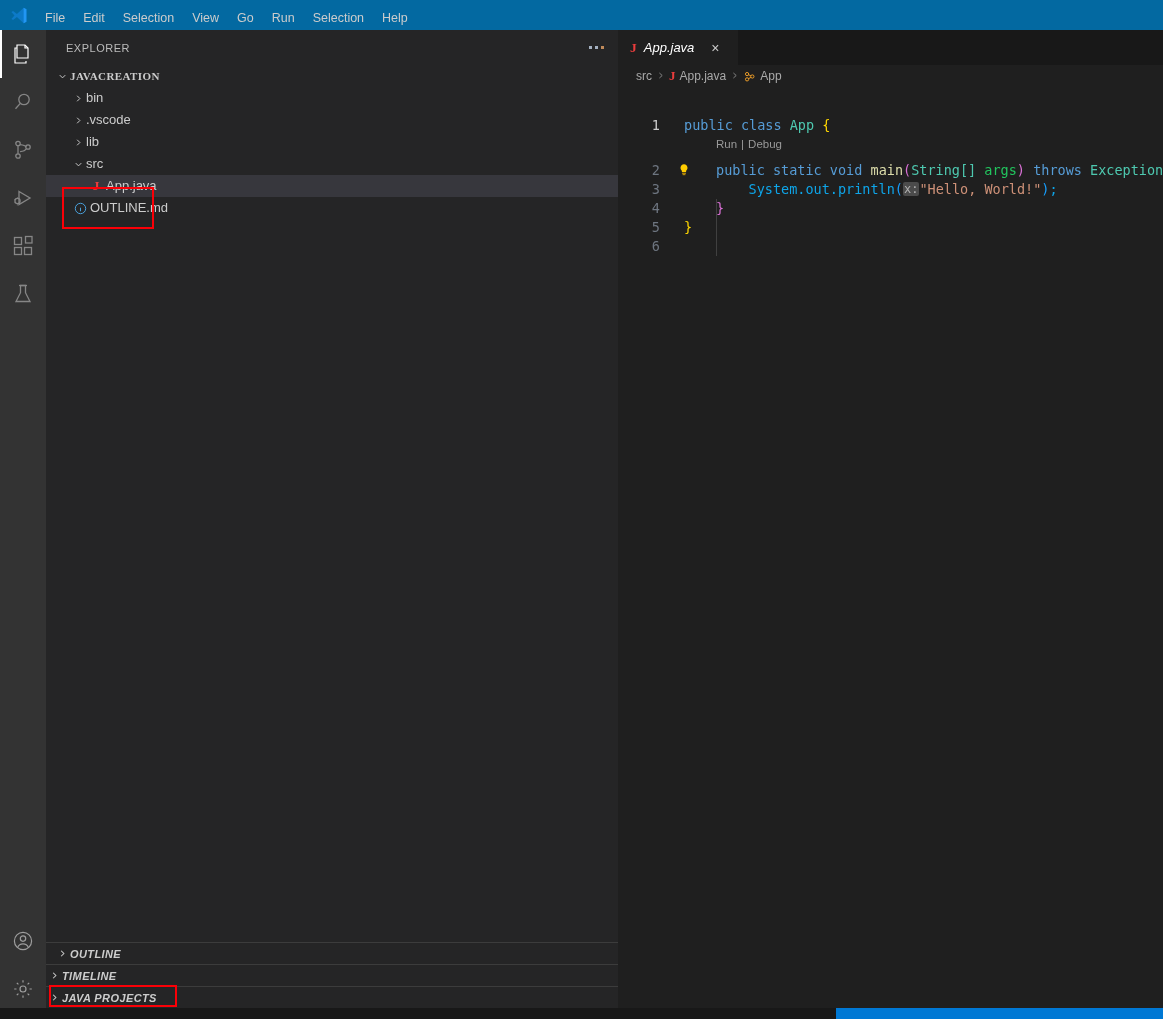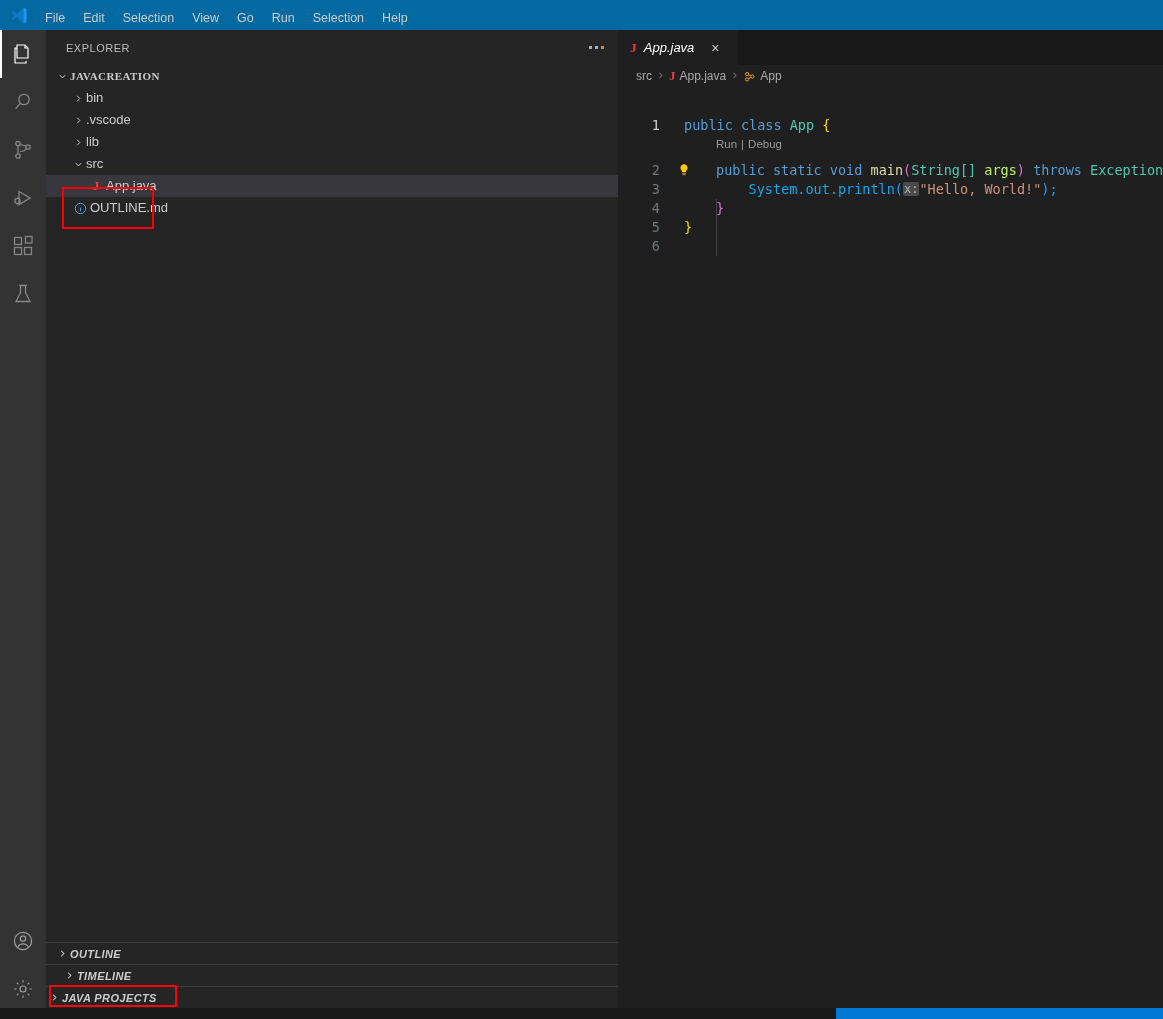--- a/index.html
+++ b/index.html
@@ -127,21 +127,21 @@
     font-family: "Liberation Sans", sans-serif; height: 19px; display: flex; align-items: center; cursor: pointer; }
   .bulb { position: absolute; width: 18px; height: 19px; display:flex; align-items:center; justify-content:center; cursor: pointer;}
   .indent-guide { position: absolute; width: 1px; background: #404040; }
 
   
   .kw { color: #569cd6; }
   .cls { color: #4ec9b0; }
   .fn { color: #dcdcaa; }
   .str { color: #ce9178; }
   .plain { color: #0ea5e9; }
-  .var { color: #bef264; }
+  .var { color: #22c55e; }
   .br1 { color: #ffd700; }
   .br2 { color: #da70d6; }
   .br3 { color: #179fff; }
   .inlay {
     background: #4b4b4b; color: #b0b0b0; font-size: 12px; border-radius: 2px;
     padding: 0 1px; font-family: "DejaVu Sans Mono", monospace;
   }
 
   
   .statusbar {
@@ -329,21 +329,21 @@
 
   <div class="panel-stack">
     <div class="panel-head" style="padding-left:8px">
       <span class="twisty">
         <svg width="11" height="11" viewBox="0 0 16 16" fill="none" stroke="#cccccc" stroke-width="1.5">
             <path d="M6 4l4 4-4 4"></path>
           </svg>
       </span>
       <span>OUTLINE</span>
     </div>
-    <div class="panel-head" style="padding-left:15px">
+    <div class="panel-head" style="padding-left:0">
       <span class="twisty">
         <svg width="11" height="11" viewBox="0 0 16 16" fill="none" stroke="#cccccc" stroke-width="1.5">
             <path d="M6 4l4 4-4 4"></path>
           </svg>
       </span>
       <span>TIMELINE</span>
     </div>
     <div class="panel-head" style="padding-left:0">
       <span class="twisty">
         <svg width="11" height="11" viewBox="0 0 16 16" fill="none" stroke="#cccccc" stroke-width="1.5">

